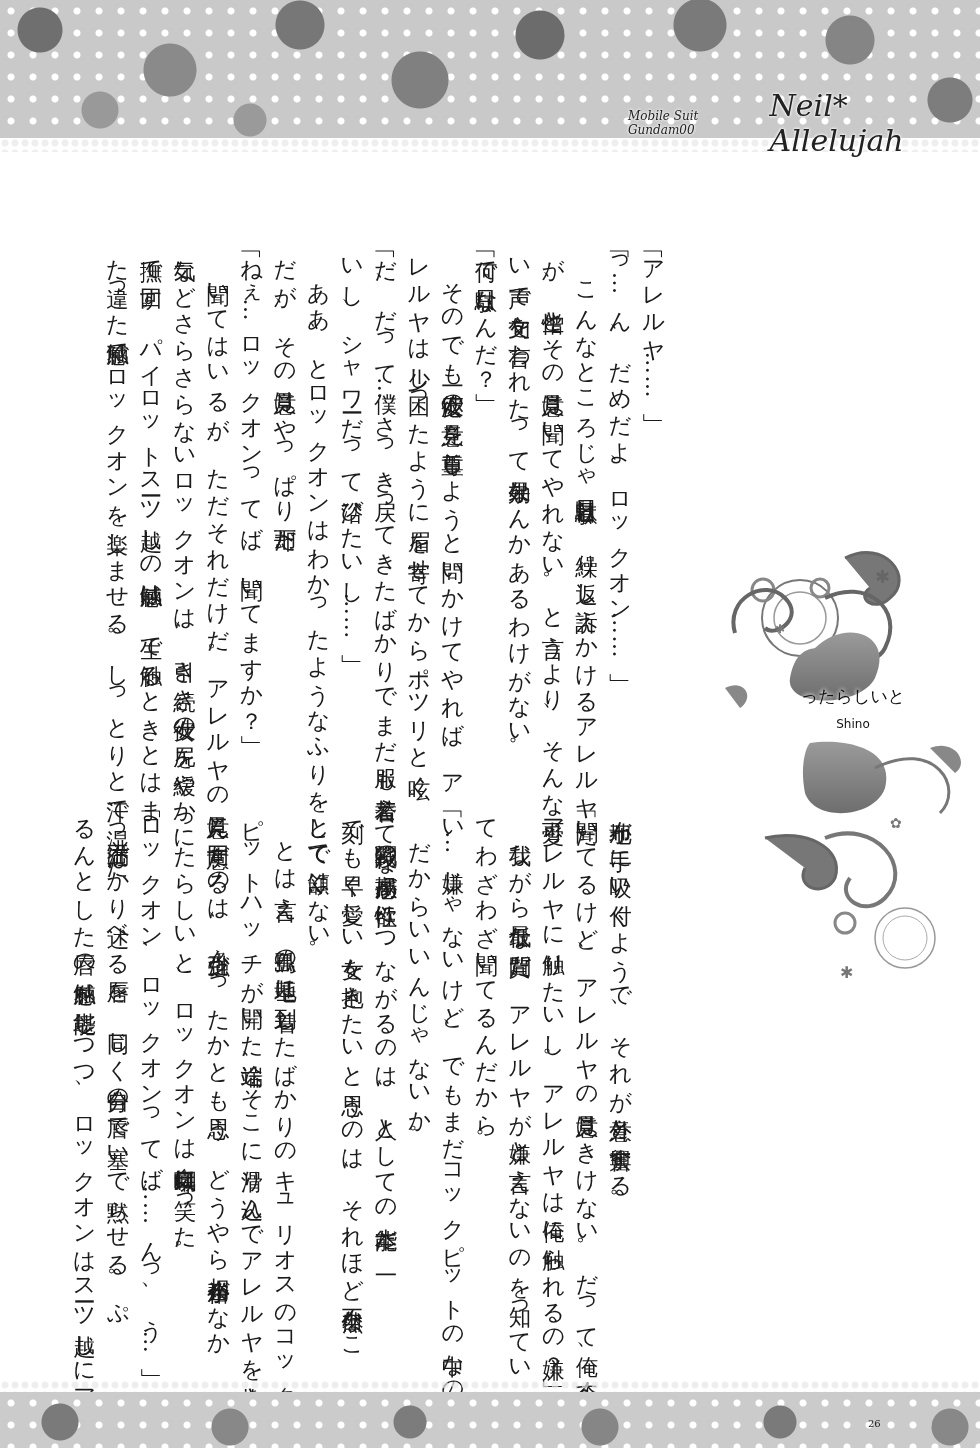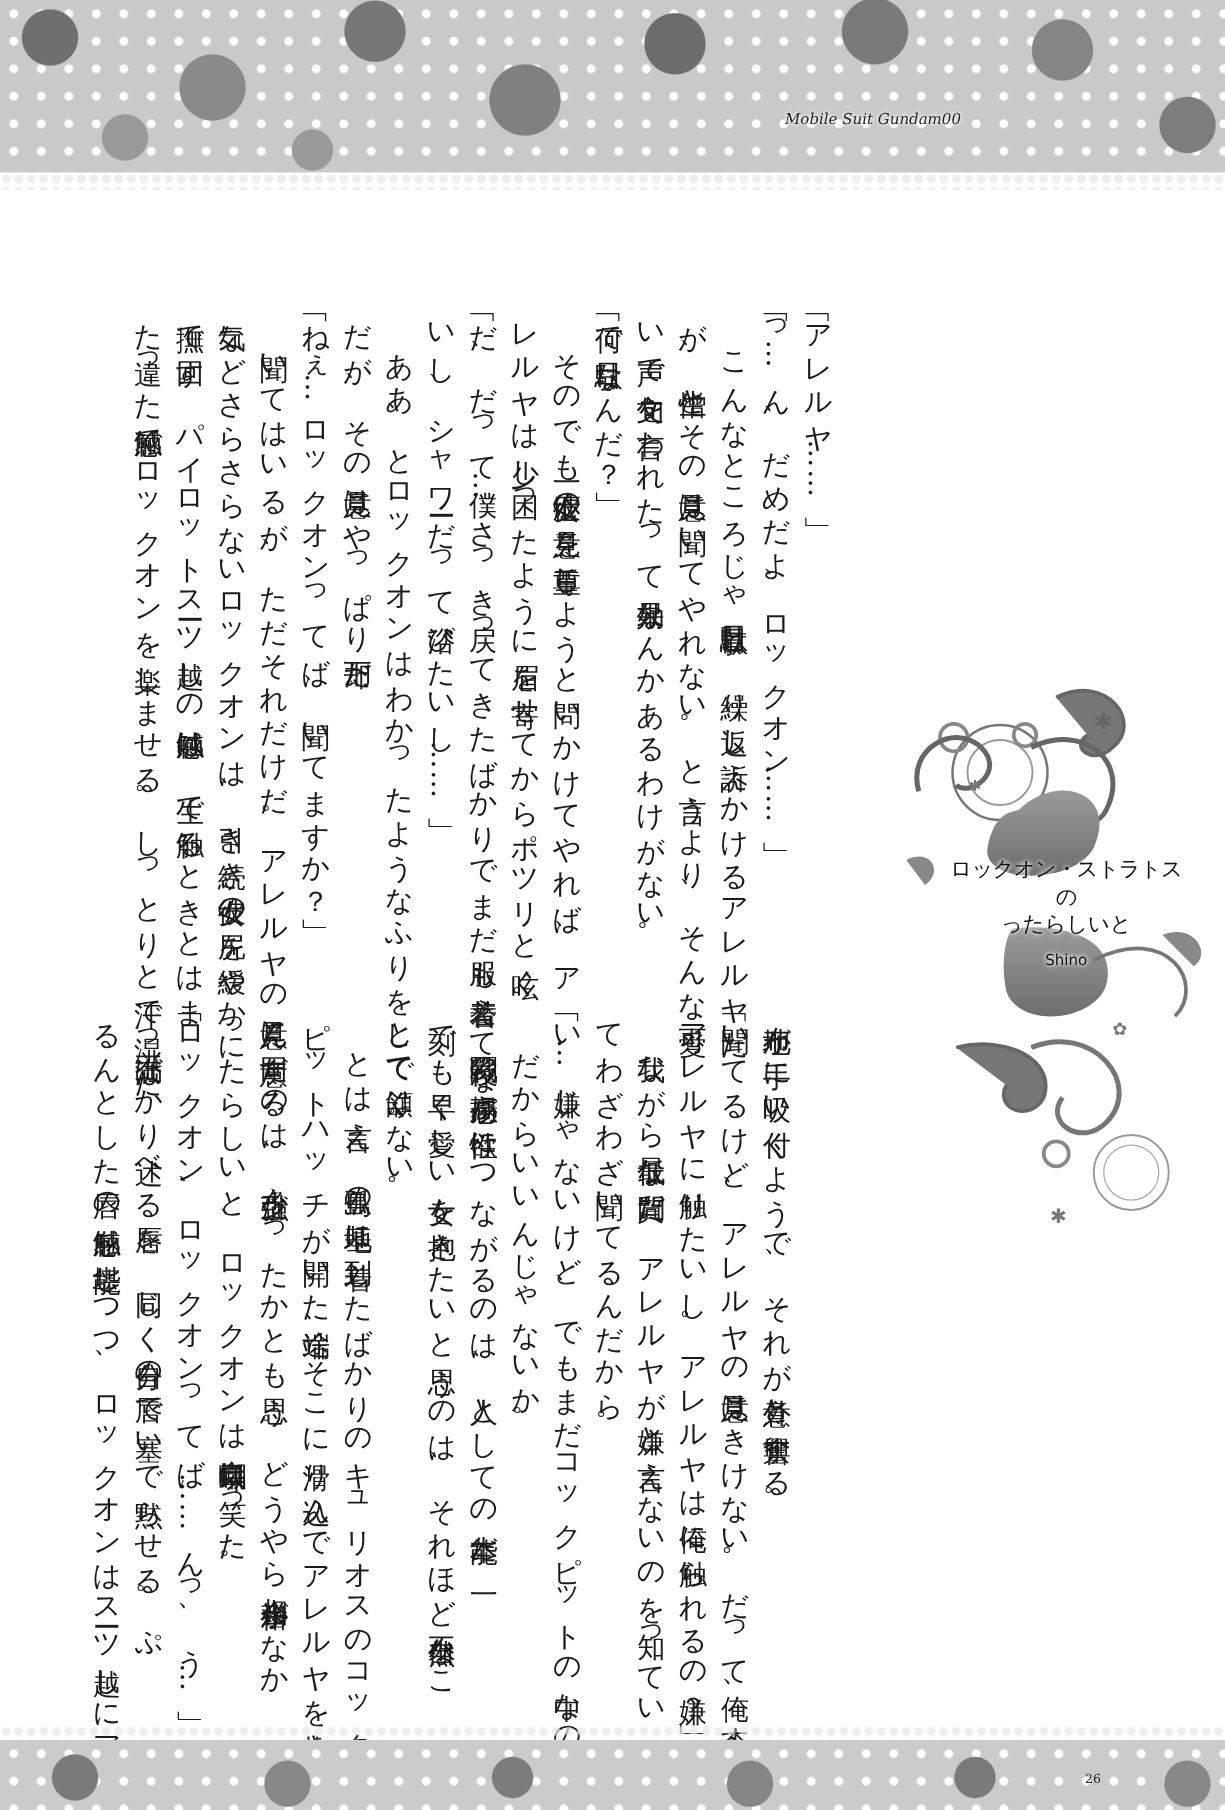--- a/index.html
+++ b/index.html
@@ -52,20 +52,21 @@
   .title-text .t1 { display: block; font-size: 17px; line-height: 22px; letter-spacing: -0.5px; }
   .title-text .t2 { display: block; font-size: 17px; line-height: 22px; }
   .title-text .author { display: block; margin-top: 10px; font-size: 12px; }
 </style>
 </head>
 <body>
 
 <div class="floral-top"></div>
 <div class="series-title">
   <span class="sub">Mobile Suit Gundam00</span>
+  <span class="main">Neil* Allelujah</span>
 </div>
 
 <div class="text-block upper">
   <span class="line">「アレルヤ……」</span>
   <span class="line">「っ…ん、だめだよ、ロックオン……」</span>
   <span class="line">　こんなところじゃ駄目駄目と、繰り返し訴えかけるアレルヤだ</span>
   <span class="line">が、生憎とその意見は聞いてやれない。と言うより、そんな可愛</span>
   <span class="line">い声で文句を言われたって効果なんかあるわけがない。</span>
   <span class="line">「何で駄目なんだ？」</span>
   <span class="line">　そのでも一応彼女の意見を尊重しようと問いかけてやれば、ア</span>
@@ -125,19 +126,18 @@
   <path d="M100 300 C 150 280, 190 330, 160 360 C 140 380, 110 360, 125 340" fill="none" stroke="#777" stroke-width="4"></path>
   <circle cx="180" cy="400" r="30" fill="none" stroke="#999" stroke-width="1.5"></circle>
   <circle cx="180" cy="400" r="22" fill="none" stroke="#aaa" stroke-width="1"></circle>
   <circle cx="120" cy="385" r="10" fill="none" stroke="#888" stroke-width="3"></circle>
   <text x="115" y="440" font-size="16" fill="#777">✱</text>
   <text x="165" y="290" font-size="14" fill="#777">✿</text>
   <path d="M0 150 C 20 140, 30 160, 15 170" fill="#888"></path>
 </svg>
 
 <div class="title-text">
-  <span class="t1">ロックオン・ストラトスの</span>
   <span class="t2">ったらしいと</span>
   <span class="author">Shino</span>
 </div>
 
 <div class="floral-bottom"></div>
 <div class="page-number">26</div>
 
 </body></html>

